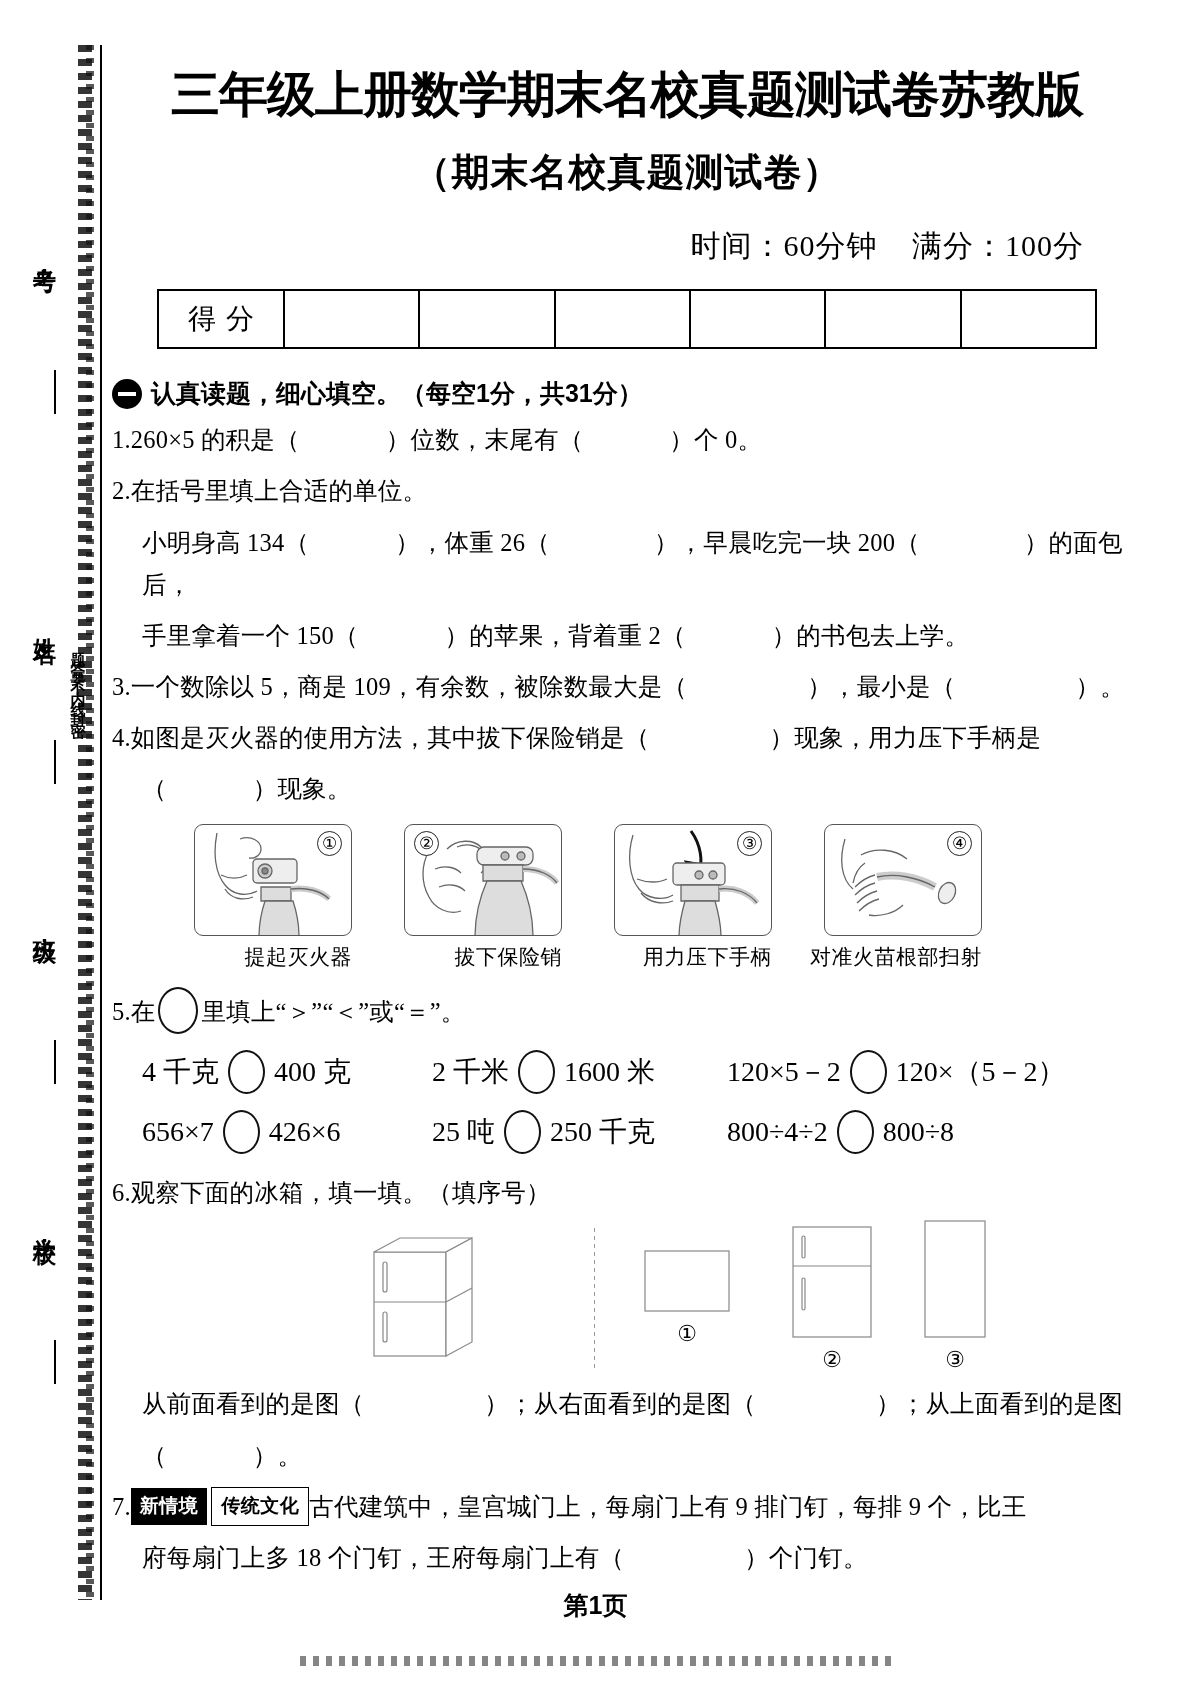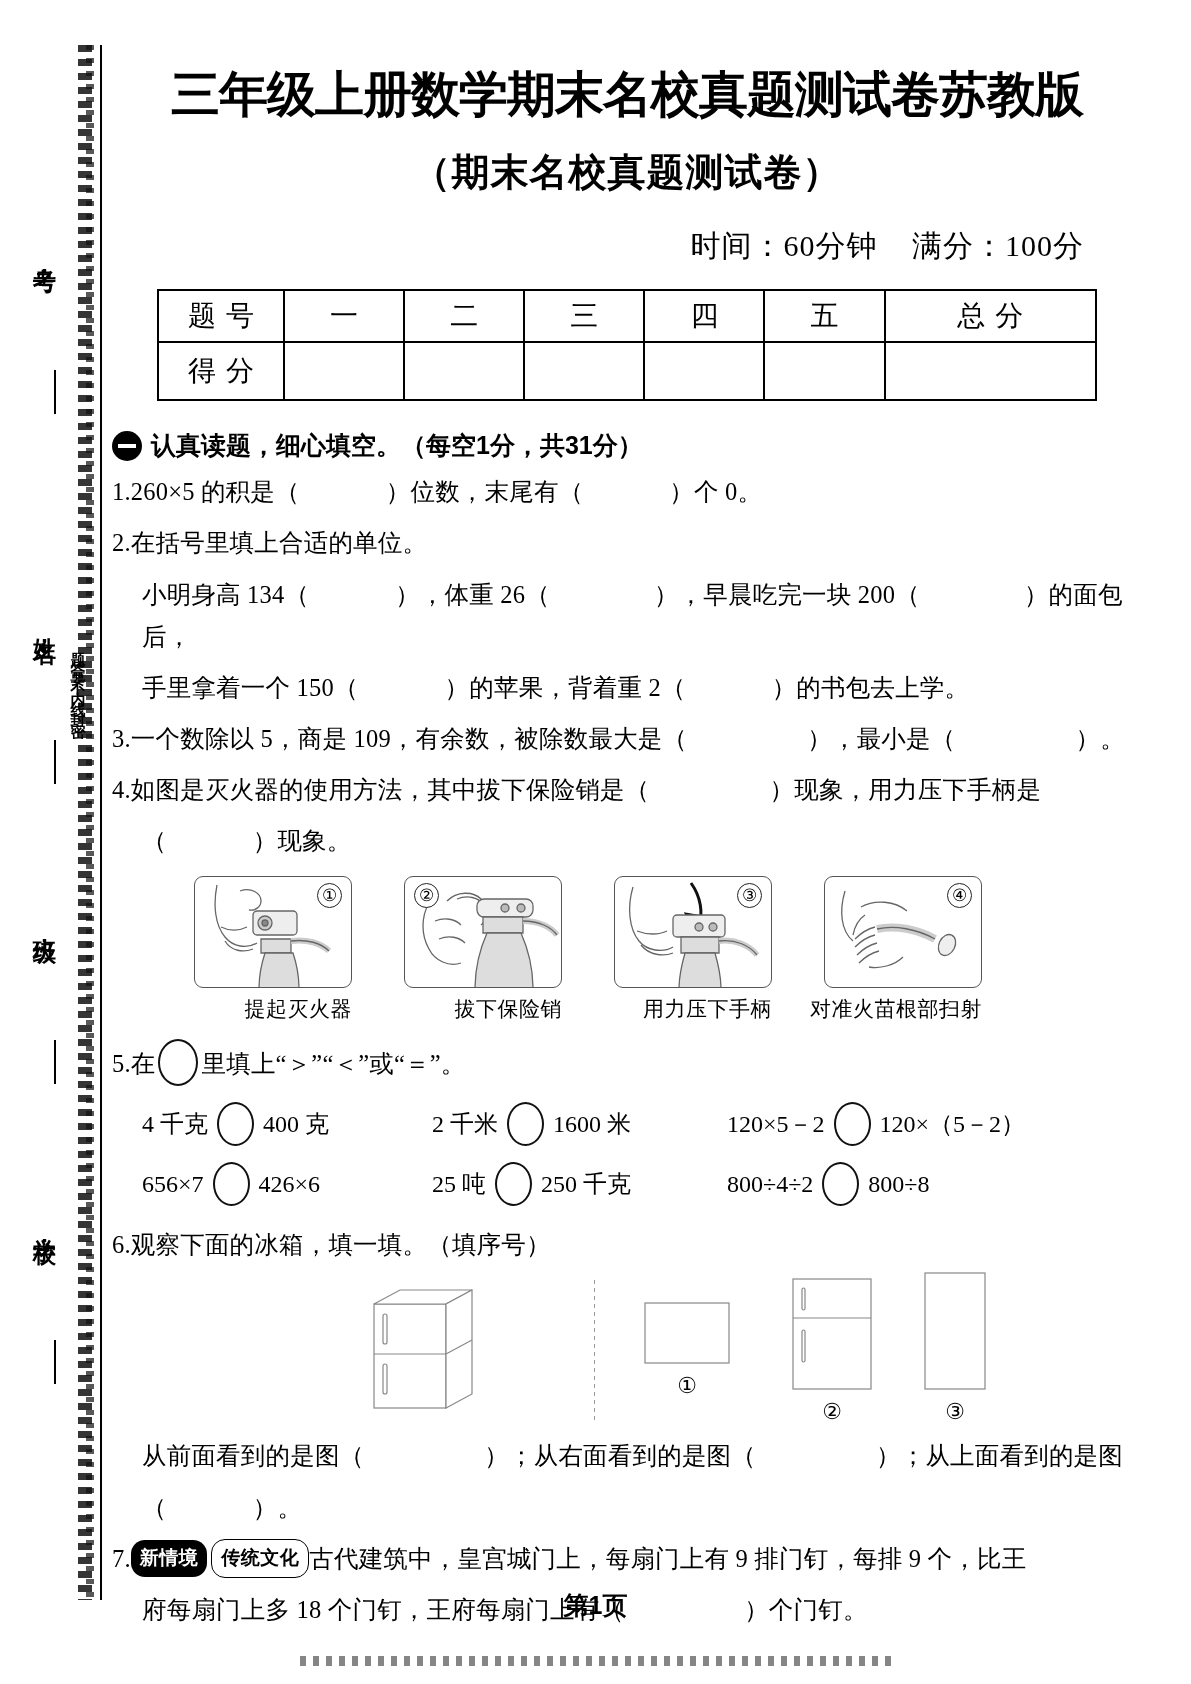--- a/index.html
+++ b/index.html
@@ -219,21 +219,21 @@
     white-space: nowrap;
     letter-spacing: .5px;
   }
   .fire-cap.wide { margin-left: -22px; }
 
   
   .cmp-row {
     display: flex;
     margin-left: 30px;
     margin-top: 16px;
-    font-size: 24px;
+    font-size: 28px;
     align-items: center;
   }
   .cmp-item {
     display: flex;
     align-items: center;
     gap: 9px;
     white-space: nowrap;
   }
   .circ {
     display: inline-block;
@@ -274,21 +274,21 @@
     font-family: "Liberation Serif", serif;
   }
 
   
   .tag {
     display: inline-block;
     font-family: "Liberation Sans", sans-serif;
     font-size: 19px;
     font-weight: bold;
     padding: 2px 9px 3px 9px;
-    border-radius: 14px;
+    border-radius: 0;
     vertical-align: 3px;
     letter-spacing: .5px;
   }
   .tag-dark { background: #000; color: #fff; }
   .tag-light { background: #fff; color: #000; border: 1.6px solid #000; margin-left: 4px; }
 
   
   .footer {
     position: absolute;
     left: 0; right: 0;
@@ -336,29 +336,20 @@
     <h1 class="paper-title">三年级上册数学期末名校真题测试卷苏教版</h1>
     <h2 class="paper-subtitle">（期末名校真题测试卷）</h2>
 
     <div class="meta-line">
       <span>时间：60分钟</span>
       <span>满分：100分</span>
     </div>
 
     <table class="score-table">
       <tbody>
-          <tr>
-        <td class="hdr">题号</td>
-        <td>一</td>
-        <td>二</td>
-        <td>三</td>
-        <td>四</td>
-        <td>五</td>
-        <td>总分</td>
-      </tr>
       <tr class="body">
         <td class="hdr">得分</td>
         <td></td>
         <td></td>
         <td></td>
         <td></td>
         <td></td>
         <td></td>
       </tr>
     </tbody>

